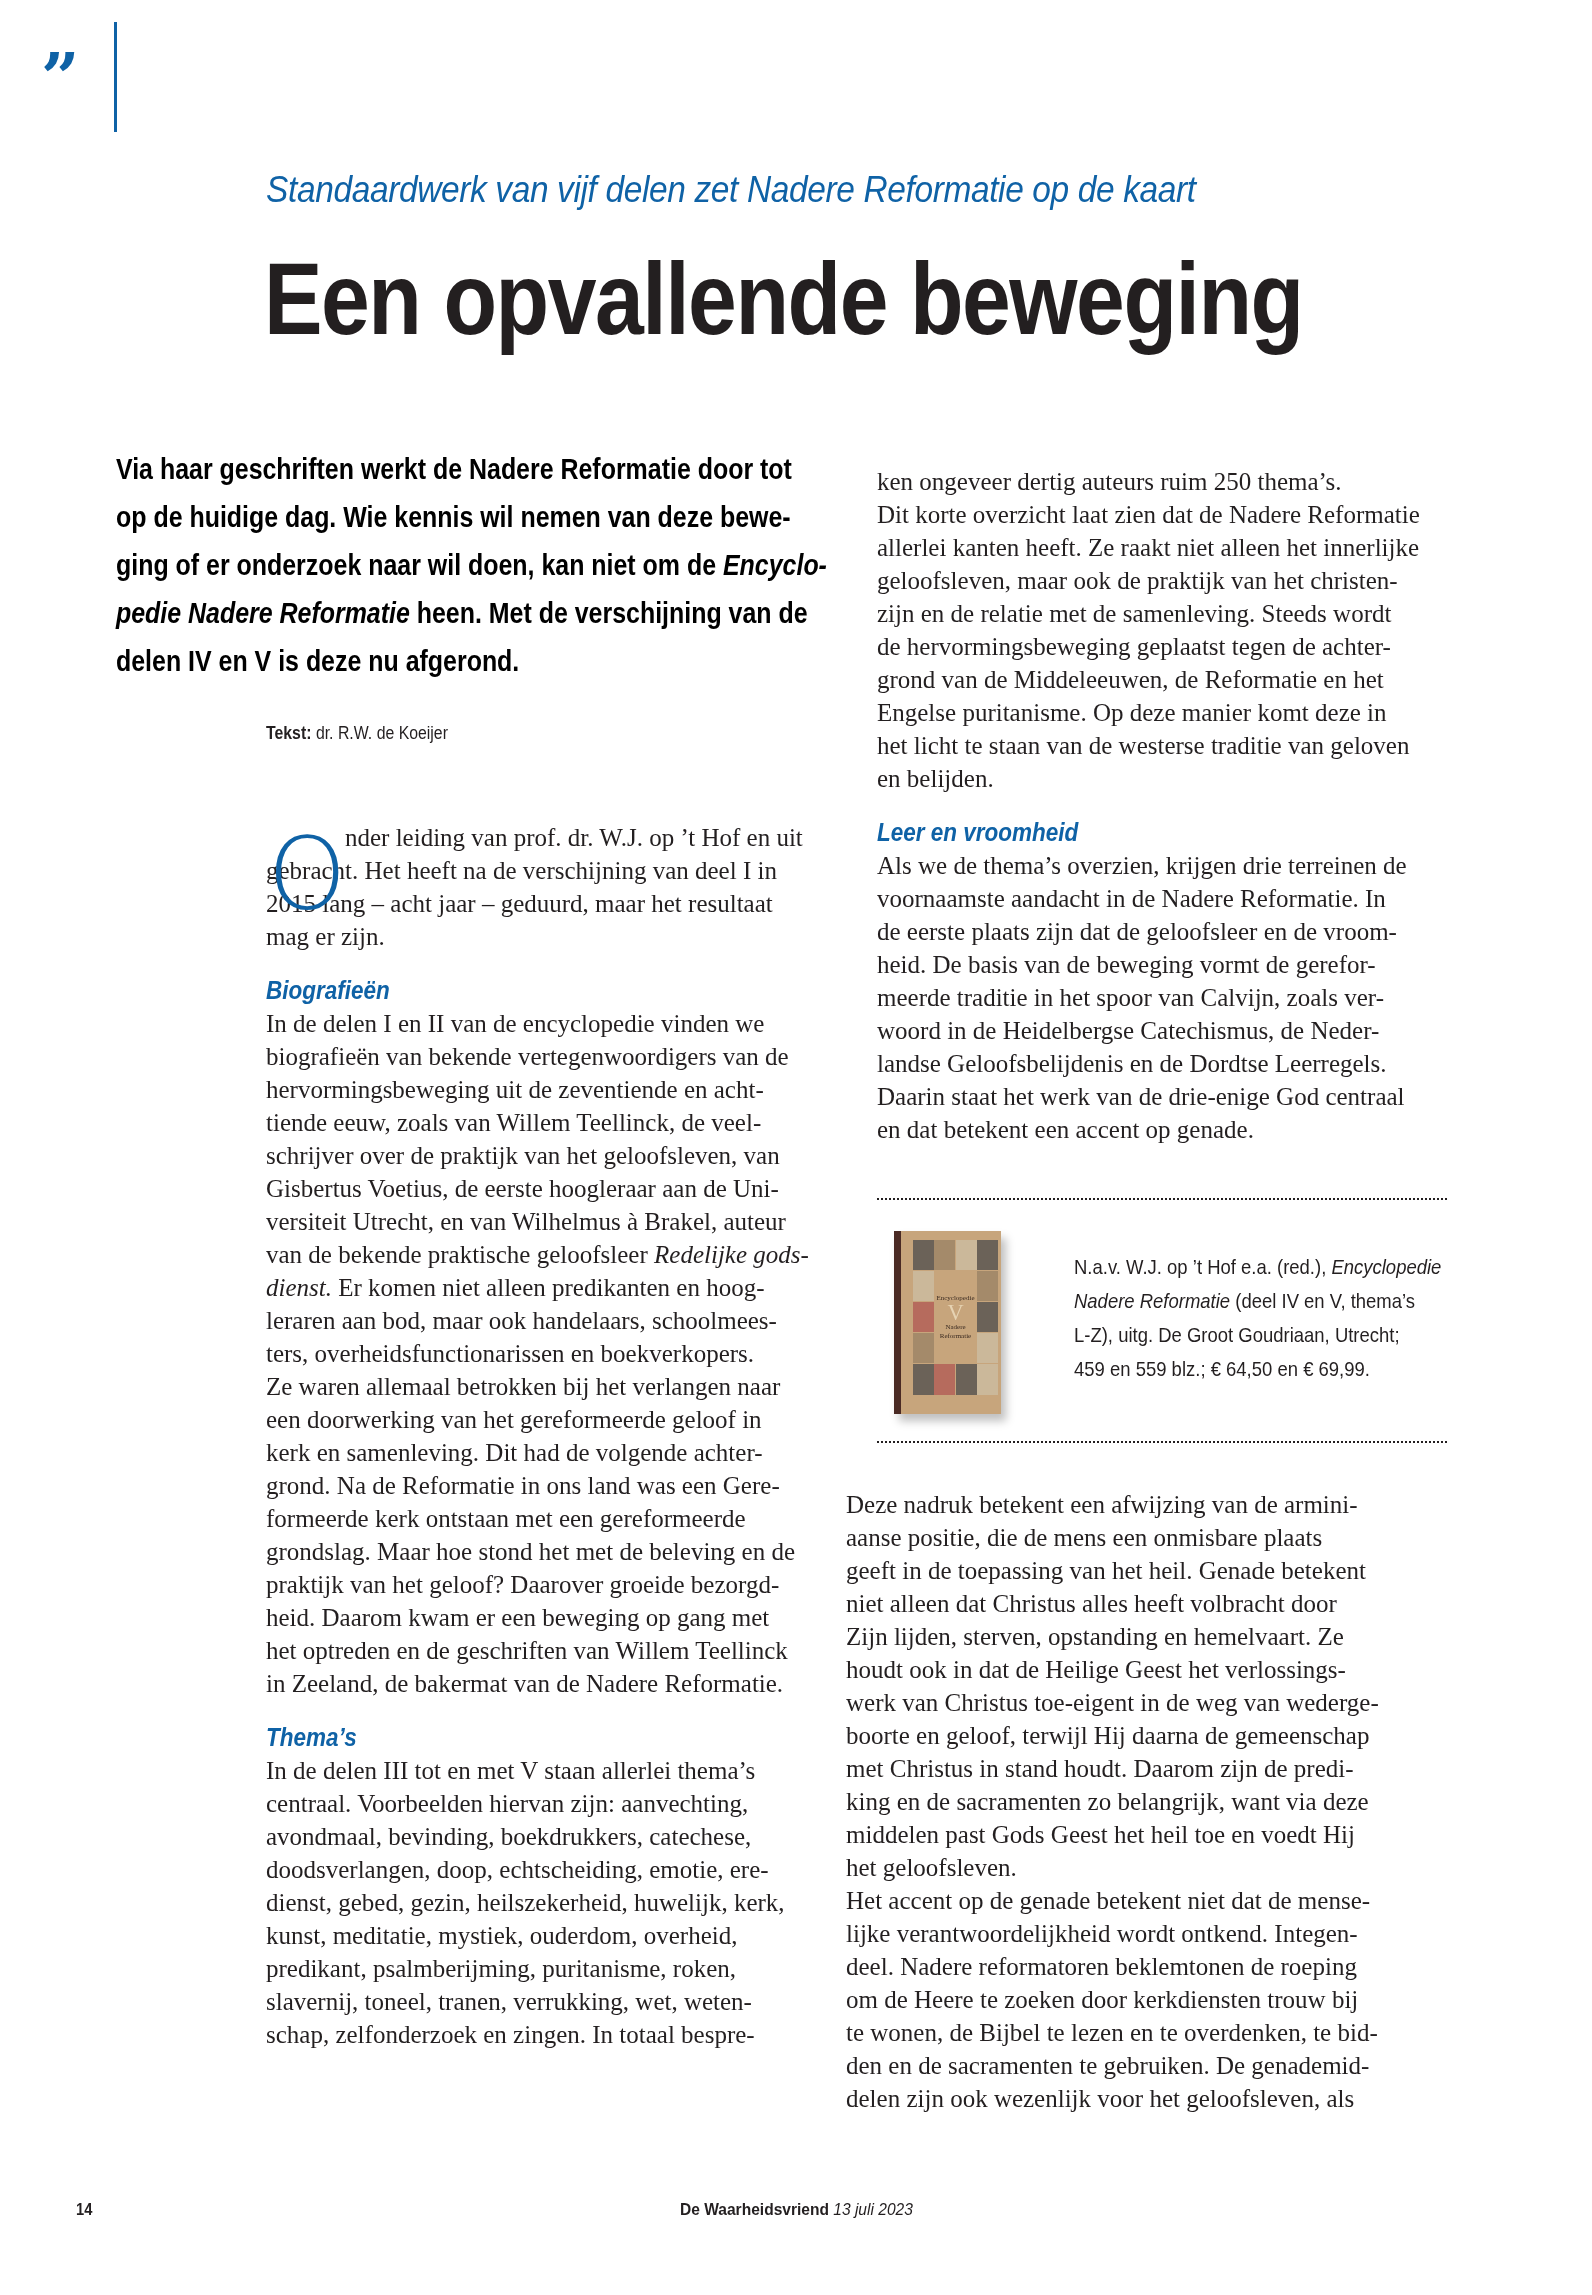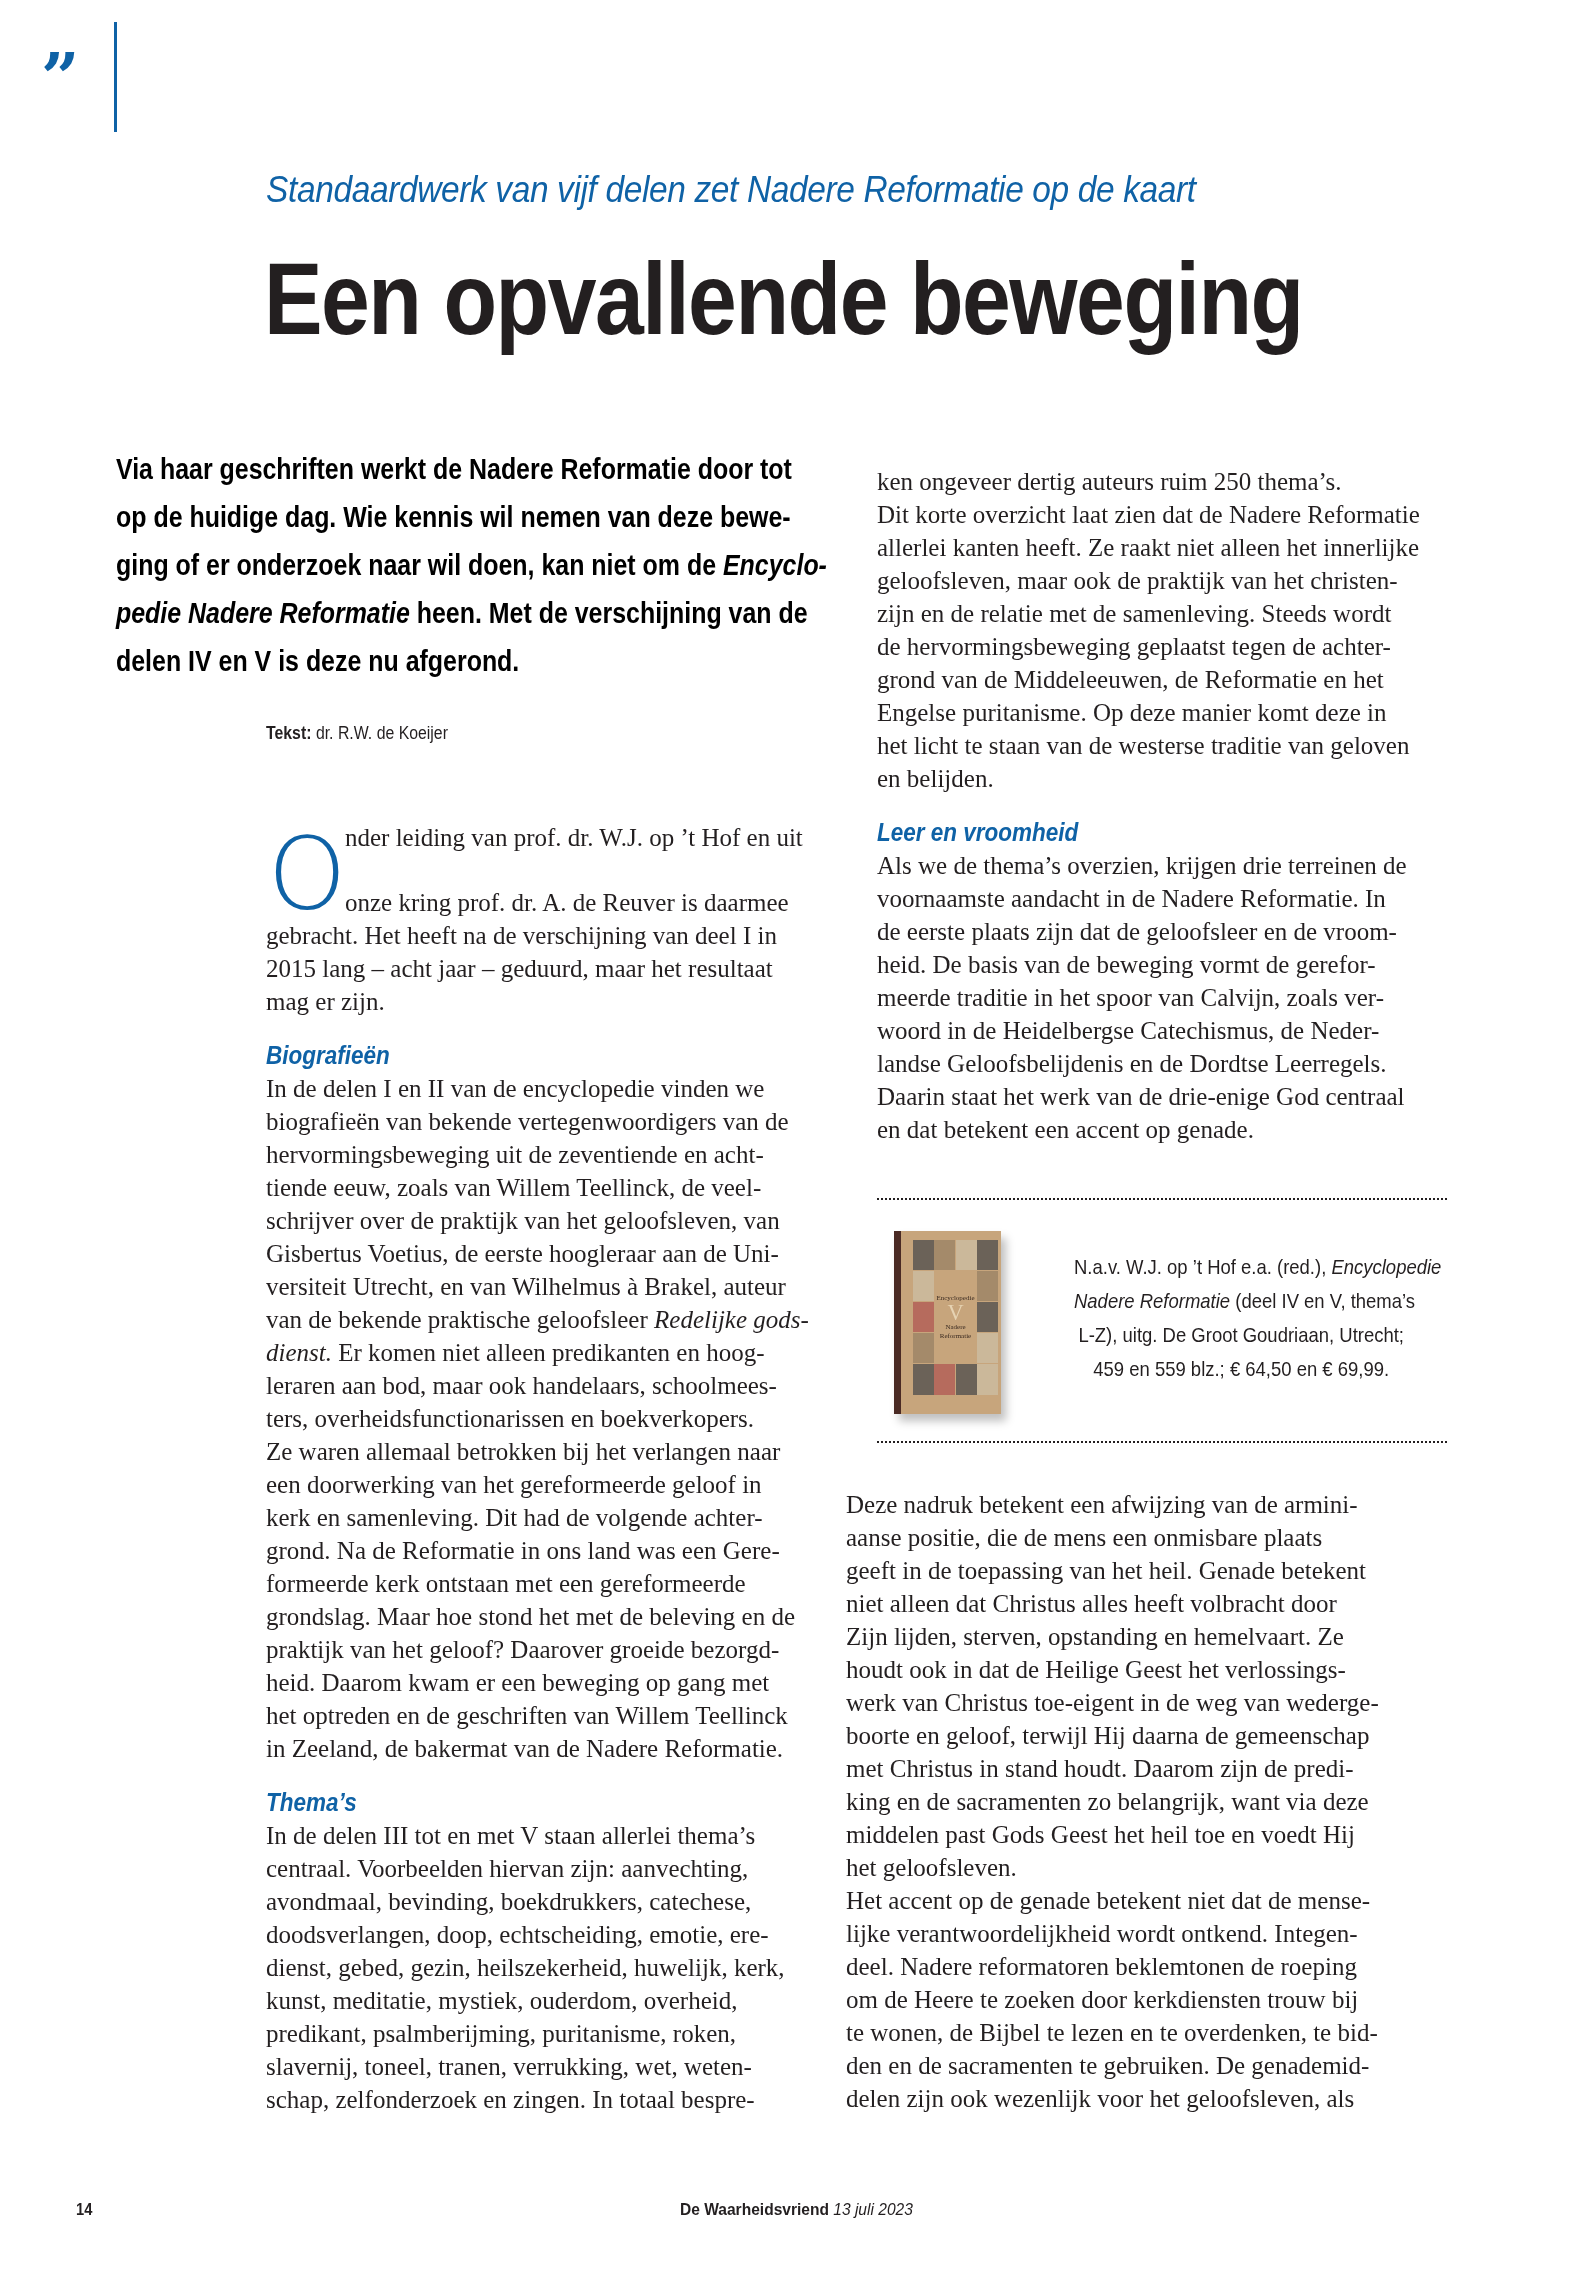--- a/index.html
+++ b/index.html
@@ -31,21 +31,21 @@
 
   .dotrule { height: 0; border-top: 2.6px dotted #231f20; width: 570px; left: 877px; }
   .book { left: 894px; top: 1231px; width: 107px; height: 183px; background: #c7a57c; box-shadow: 5.2px 7px 8.6px rgba(0,0,0,0.25); }
   .book .spine { position: absolute; left: 0; top: 0; width: 7px; height: 100%; background: #4a2a24; }
   .book .grid { position: absolute; left: 19px; top: 8.6px; width: 85px; height: 155px; display: grid; grid-template-columns: repeat(4, 1fr); grid-template-rows: repeat(5, 1fr); gap: 0.9px; }
   .book .tile { background: #8b7d6e; }
   .book .tile.a { background: #6b6258; } .book .tile.b { background: #a48a6a; } .book .tile.c { background: #b66b5d; } .book .tile.d { background: #cbb89a; }
   .book .center { grid-column: 2 / 4; grid-row: 2 / 5; background: #c7a57c; display: flex; flex-direction: column; align-items: center; justify-content: center; font-family: "Liberation Serif", serif; color: #3a2a20; font-size: 7px; line-height: 8.6px; text-align: center; }
   .book .center .v { font-size: 22.4px; line-height: 21px; color: #e6d3b3; }
 
-  .caption { left: 1074px; top: 1250px; width: 380px; font-family: "Liberation Sans", sans-serif; font-size: 21px; line-height: 34px; color: #231f20; text-align: center; }
+  .caption { left: 1074px; top: 1250px; width: 380px; font-family: "Liberation Sans", sans-serif; font-size: 21px; line-height: 34px; color: #231f20; }
   .caption .ln { display: block; white-space: nowrap; transform: scaleX(0.88); transform-origin: left top; }
 
   .footer-page { left: 76px; top: 2199px; font-family: "Liberation Sans", sans-serif; font-weight: bold; font-size: 17.3px; color: #231f20; transform: scaleX(0.85); transform-origin: left top; }
   .footer-mag { left: 680px; top: 2199px; font-family: "Liberation Sans", sans-serif; font-size: 17.3px; color: #231f20; white-space: nowrap; transform: scaleX(0.9); transform-origin: left top; }
   .footer-mag b { font-weight: bold; }
   .footer-mag i { font-style: italic; font-weight: normal; }
 </style>
 </head>
 <body>
 
@@ -64,21 +64,20 @@
 </div>
 
 <div class="abs byline">
   <b>Tekst:</b> <span>dr. R.W. de Koeijer</span>
 </div>
 
 <div class="abs col col-left">
   <div style="position:relative;">
     <span class="dropcap">O</span>
     <span class="ln indent">nder leiding van prof. dr. W.J. op ’t Hof en uit</span>
-    <span class="ln indent">onze kring prof. dr. A. de Reuver is daarmee</span>
     <span class="ln">gebracht. Het heeft na de verschijning van deel I in</span>
     <span class="ln">2015 lang – acht jaar – geduurd, maar het resultaat</span>
     <span class="ln">mag er zijn.</span>
   </div>
 
   <span class="subhead">Biografieën</span>
   <span class="ln">In de delen I en II van de encyclopedie vinden we</span>
   <span class="ln">biografieën van bekende vertegenwoordigers van de</span>
   <span class="ln">hervormingsbeweging uit de zeventiende en acht-</span>
   <span class="ln">tiende eeuw, zoals van Willem Teellinck, de veel-</span>

